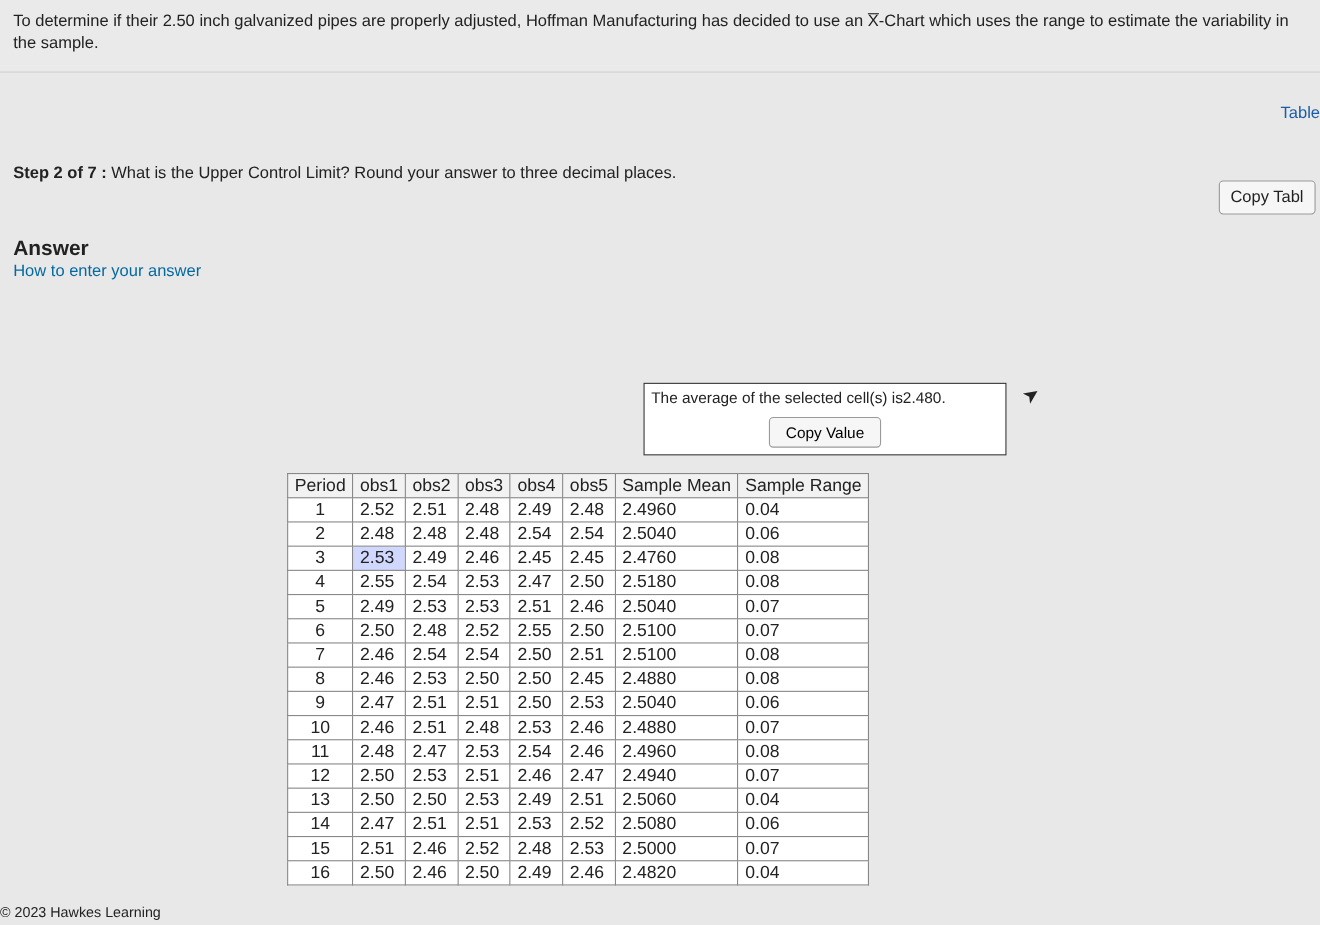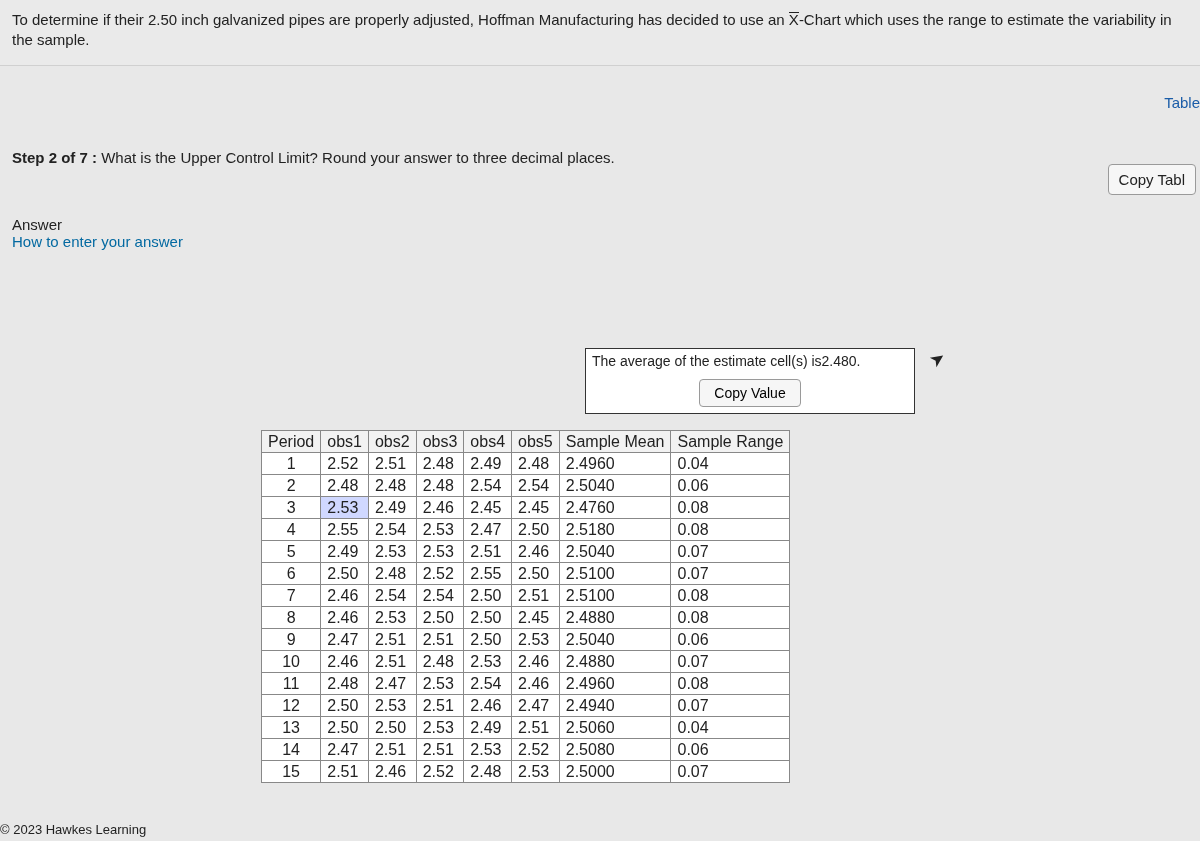--- a/index.html
+++ b/index.html
@@ -47,21 +47,21 @@
     color: #222;
   }
   .step-line {
     padding: 20px 12px 10px 12px;
     font-size: 15px;
   }
   .step-line b { font-weight: 600; }
   .answer-block {
     padding: 40px 12px 4px 12px;
   }
-  .answer-block .ans-label { font-weight: 400; color: #222; font-size:15px; }
+  .answer-block .ans-label { font-weight: 700; color: #222; font-size:19px; }
   .answer-block .howto { color: #0369a1; cursor: pointer; font-size:15px; }
   .avg-box {
     position: absolute;
     top: 348px;
     left: 585px;
     border: 1px solid #333;
     background: #fff;
     padding: 4px 6px;
     font-size: 14px;
     width: 330px;
@@ -130,21 +130,21 @@
 <div class="step-line">
   <b>Step 2 of 7 :</b><span> What is the Upper Control Limit? Round your answer to three decimal places.</span>
 </div>
 
 <div class="answer-block">
   <div class="ans-label">Answer</div>
   <div class="howto">How to enter your answer</div>
 </div>
 
 <div class="avg-box">
-  <span>The average of the estimate cell(s) is</span><span>2.480</span>.
+  <span>The average of the selected cell(s) is</span><span>2.480</span>.
   <button class="copy-value-btn">Copy Value</button>
 </div>
 
 <span class="cursor-arrow">➤</span>
 
 <div class="data-table-wrap">
   <table class="data">
     <thead>
         <tr id="hdr-row">
           <th>Period</th>
@@ -301,17 +301,27 @@
         <tr>
           <td class="period">15</td>
           <td>2.51</td>
           <td>2.46</td>
           <td>2.52</td>
           <td>2.48</td>
           <td>2.53</td>
           <td>2.5000</td>
           <td>0.07</td>
         </tr>
+        <tr>
+          <td class="period">16</td>
+          <td>2.50</td>
+          <td>2.46</td>
+          <td>2.50</td>
+          <td>2.49</td>
+          <td>2.46</td>
+          <td>2.4820</td>
+          <td>0.04</td>
+        </tr>
       </tbody>
   </table>
 </div>
 
 <div class="footer">© 2023 Hawkes Learning</div>
 
 </body></html>

